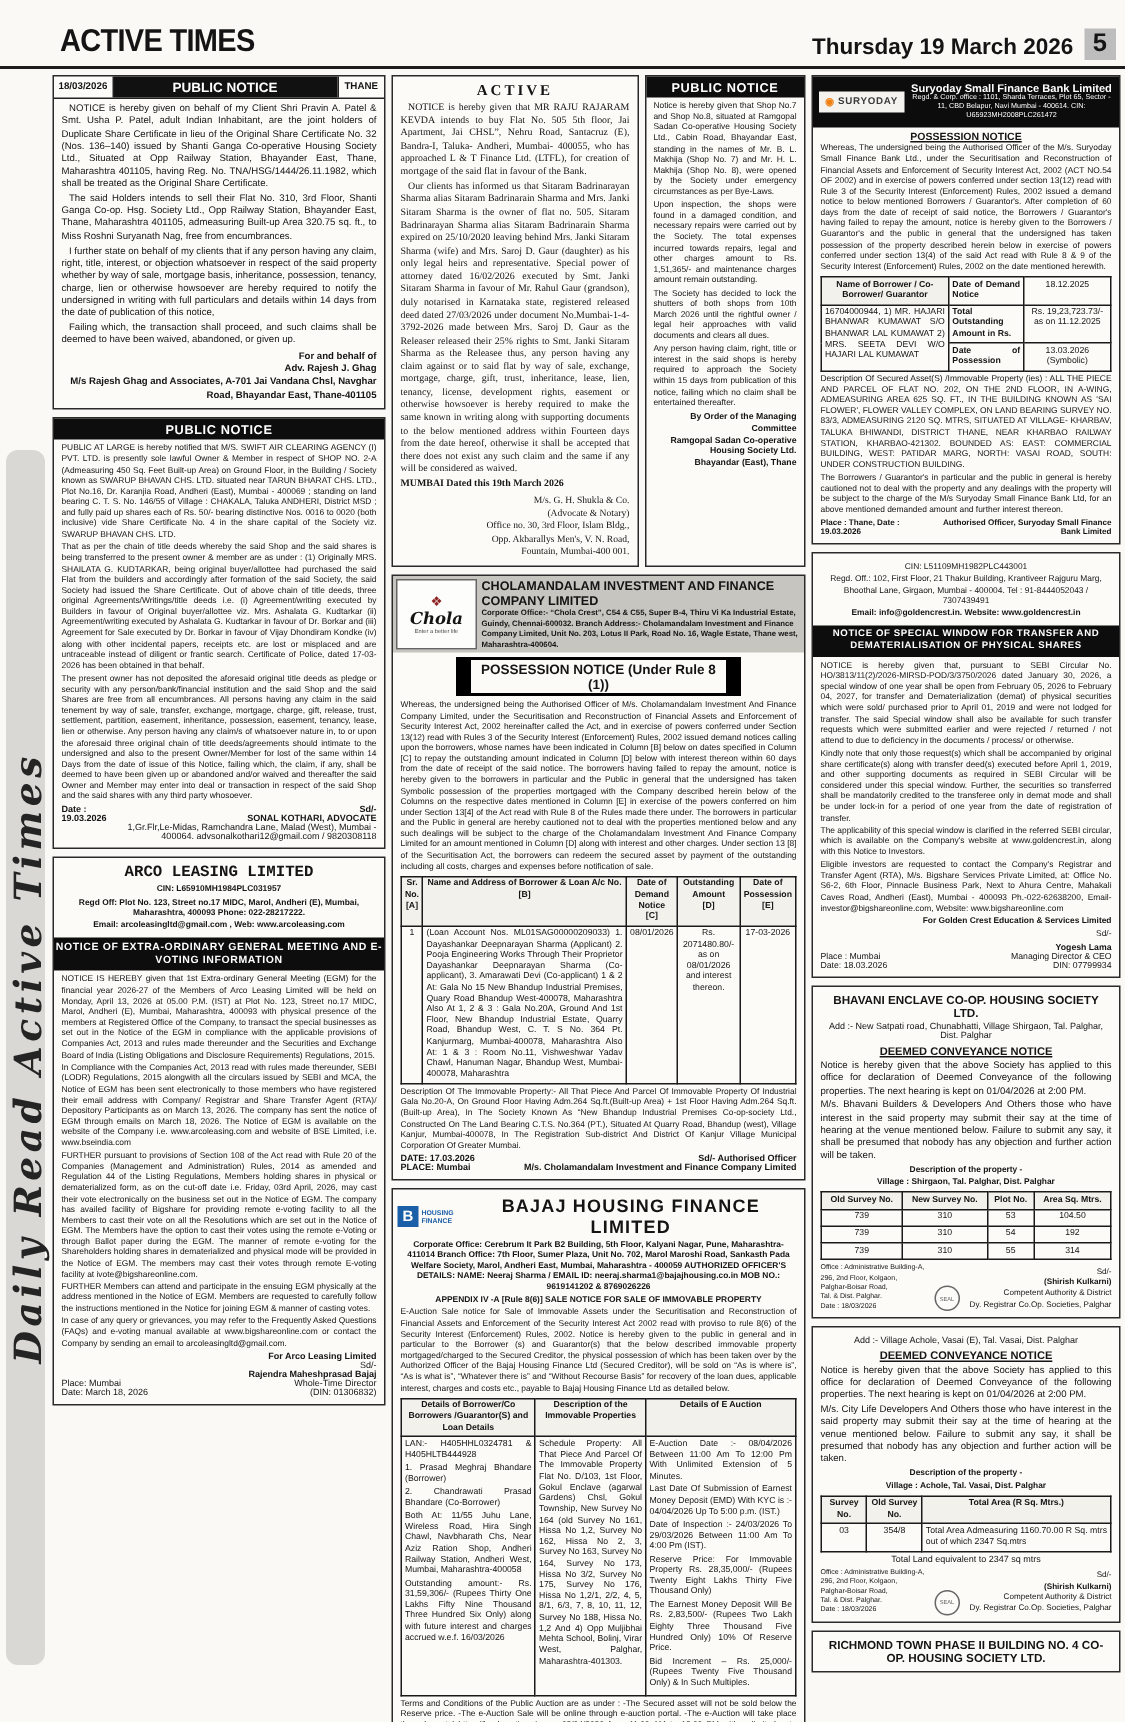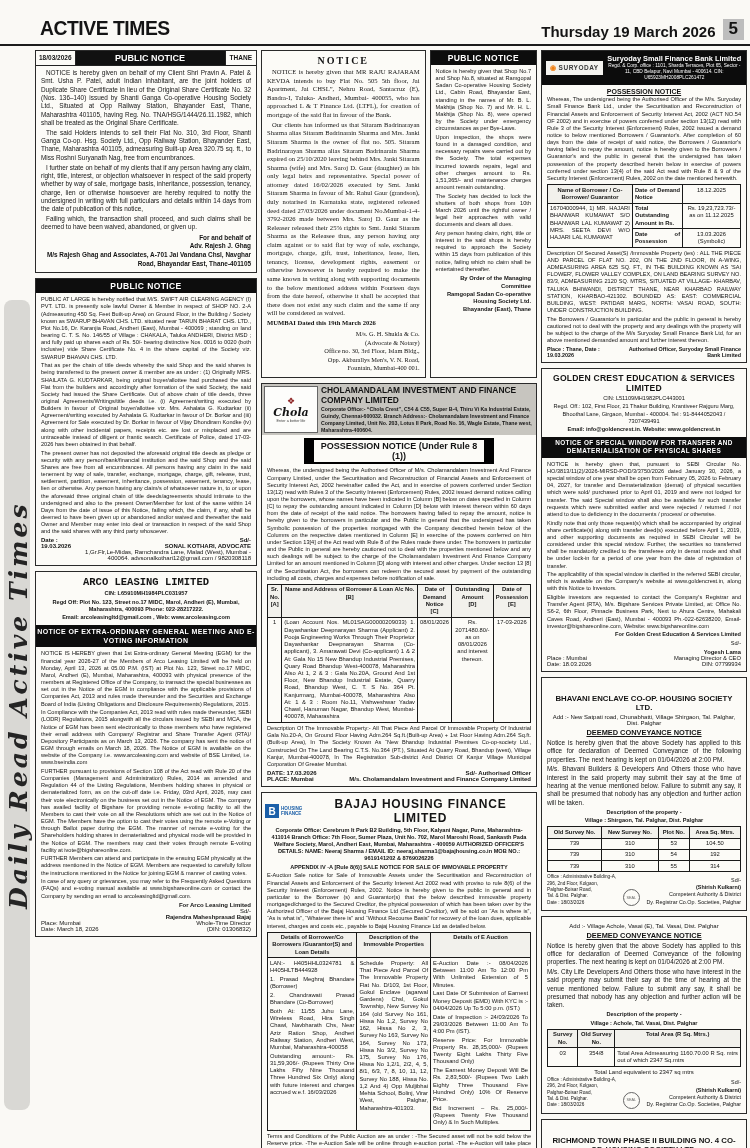--- a/index.html
+++ b/index.html
@@ -86,21 +86,21 @@
     display:flex; align-items:center; gap:2px; padding:3px 4px; flex:none; }
   .sur-dot { color:#f07f13; font-size:7px; }
   .sur-name { font-size:7.4px; font-weight:bold; text-align:center; }
   .sur-addr { font-size:4.8px; text-align:center; line-height:1.3; }
 
   
   .gc-name { font-size:8.6px; letter-spacing:0.2px; }
   .gc-foot { display:flex; justify-content:space-between; align-items:flex-end; font-size:5.8px; margin-top:1px; }
 
   
-  .conv-name { text-align:center; font-weight:bold; font-size:7.8px; line-height:1.2;margin-top:12px; }
+  .conv-name { text-align:center; font-weight:bold; font-size:7.8px; line-height:1.2; }
   .conv-addr { text-align:center; font-size:6px; margin:1.5px 0; }
   .conv-title { text-align:center; font-weight:bold; text-decoration:underline; font-size:7.4px; margin:2px 0; }
   .conv-total { text-align:center; font-size:6px; margin:2px 0; }
   .conv-foot { display:flex; justify-content:space-between; align-items:flex-end; gap:3px; margin-top:2px; }
   .conv-office { font-size:4.7px; line-height:1.35; }
   .seal { width:17px; height:17px; border:1px solid #666; border-radius:50%; color:#666; font-size:3.8px;
     display:flex; align-items:center; justify-content:center; flex:none; }
   .conv-sign { font-size:5.4px; line-height:1.35; text-align:right; }
 
   .mid-top { display:flex; gap:4px; align-items:stretch; }
@@ -198,21 +198,21 @@
             <span>(DIN: 01306832)</span>
           </span>
         </div>
       </article>
     </section>
 
     <section class="col col-mid">
 
       <div class="mid-top">
         <article class="nbox notice-top">
-          <div class="notice-title-serif">NOTICE</div>
+          <div class="notice-title-serif">ACTIVE</div>
           <div class="paras">
 
           <p class="small">NOTICE is hereby given that MR RAJU RAJARAM KEVDA intends to buy Flat No. 505 5th floor, Jai Apartment, Jai CHSL”, Nehru Road, Santacruz (E), Bandra-I, Taluka- Andheri, Mumbai- 400055, who has approached L &amp; T Finance Ltd. (LTFL), for creation of mortgage of the said flat in favour of the Bank.</p>
               <p class="small">Our clients has informed us that Sitaram Badrinarayan Sharma alias Sitaram Badrinarain Sharma and Mrs. Janki Sitaram Sharma is the owner of flat no. 505. Sitaram Badrinarayan Sharma alias Sitaram Badrinarain Sharma expired on 25/10/2020 leaving behind Mrs. Janki Sitaram Sharma (wife) and Mrs. Saroj D. Gaur (daughter) as his only legal heirs and representative. Special power of attorney dated 16/02/2026 executed by Smt. Janki Sitaram Sharma in favour of Mr. Rahul Gaur (grandson), duly notarised in Karnataka state, registered released deed dated 27/03/2026 under document No.Mumbai-1-4-3792-2026 made between Mrs. Saroj D. Gaur as the Releaser released their 25% rights to Smt. Janki Sitaram Sharma as the Releasee thus, any person having any claim against or to said flat by way of sale, exchange, mortgage, charge, gift, trust, inheritance, lease, lien, tenancy, license, development rights, easement or otherwise howsoever is hereby required to make the same known in writing along with supporting documents to the below mentioned address within Fourteen days from the date hereof, otherwise it shall be accepted that there does not exist any such claim and the same if any will be considered as waived.</p>
             </div>
           <p class="small bold">MUMBAI Dated this 19th March 2026</p>
           <div class="sign-right">
 
           <div class="sig-line">M/s. G. H. Shukla &amp; Co.</div>
               <div class="sig-line">(Advocate &amp; Notary)</div>
@@ -373,21 +373,20 @@
         </table>
         <p class="tiny">Description Of Secured Asset(S) /Immovable Property (ies) : ALL THE PIECE AND PARCEL OF FLAT NO. 202, ON THE 2ND FLOOR, IN A-WING, ADMEASURING AREA 625 SQ. FT., IN THE BUILDING KNOWN AS 'SAI FLOWER', FLOWER VALLEY COMPLEX, ON LAND BEARING SURVEY NO. 83/3, ADMEASURING 2120 SQ. MTRS, SITUATED AT VILLAGE- KHARBAV, TALUKA BHIWANDI, DISTRICT THANE, NEAR KHARBAO RAILWAY STATION, KHARBAO-421302. BOUNDED AS: EAST: COMMERCIAL BUILDING, WEST: PATIDAR MARG, NORTH: VASAI ROAD, SOUTH: UNDER CONSTRUCTION BUILDING.</p>
         <p class="tiny">The Borrowers / Guarantor's in particular and the public in general is hereby cautioned not to deal with the property and any dealings with the property will be subject to the charge of the M/s Suryoday Small Finance Bank Ltd, for an above mentioned demanded amount and further interest thereon.</p>
         <div class="foot-flex bold" style="font-size:5.4px;">
           <span>Place : Thane, Date : 19.03.2026</span>
           <span class="ta-r">Authorised Officer, Suryoday Small Finance Bank Limited</span>
         </div>
       </article>
 
       <article class="nbox">
-        <div class="ctr bold gc-name">GOLDEN CREST EDUCATION &amp; SERVICES LIMITED</div>
         <div class="ctr tiny">CIN: L51109MH1982PLC443001</div>
         <div class="ctr tiny">Regd. Off.: 102, First Floor, 21 Thakur Building, Krantiveer Rajguru Marg, Bhoothal Lane, Girgaon, Mumbai - 400004. Tel : 91-8444052043 / 7307439491</div>
         <div class="ctr tiny bold">Email: info@goldencrest.in.  Website: www.goldencrest.in</div>
         <div class="black-title banner-inside" style="font-size:6.4px;">NOTICE OF SPECIAL WINDOW FOR TRANSFER AND DEMATERIALISATION OF PHYSICAL SHARES</div>
         <div>
 
         <p class="tiny">NOTICE is hereby given that, pursuant to SEBI Circular No. HO/3813/11(2)/2026-MIRSD-POD/3/3750/2026 dated January 30, 2026, a special window of one year shall be open from February 05, 2026 to February 04, 2027, for transfer and Dematerialization (demat) of physical securities which were sold/ purchased prior to April 01, 2019 and were not lodged for transfer. The said Special window shall also be available for such transfer requests which were submitted earlier and were rejected / returned / not attend to due to deficiency in the documents / process/ or otherwise.</p>
             <p class="tiny">Kindly note that only those request(s) which shall be accompanied by original share certificate(s) along with transfer deed(s) executed before April 1, 2019, and other supporting documents as required in SEBI Circular will be considered under this special window. Further, the securities so transferred shall be mandatorily credited to the transferee only in demat mode and shall be under lock-in for a period of one year from the date of registration of transfer.</p>
             <p class="tiny">The applicability of this special window is clarified in the referred SEBI circular, which is available on the Company's website at www.goldencrest.in, along with this Notice to Investors.</p>
             <p class="tiny">Eligible investors are requested to contact the Company's Registrar and Transfer Agent (RTA), M/s. Bigshare Services Private Limited, at: Office No. S6-2, 6th Floor, Pinnacle Business Park, Next to Ahura Centre, Mahakali Caves Road, Andheri (East), Mumbai - 400093 Ph.-022-62638200, Email- investor@bigshareonline.com, Website: www.bigshareonline.com</p>

